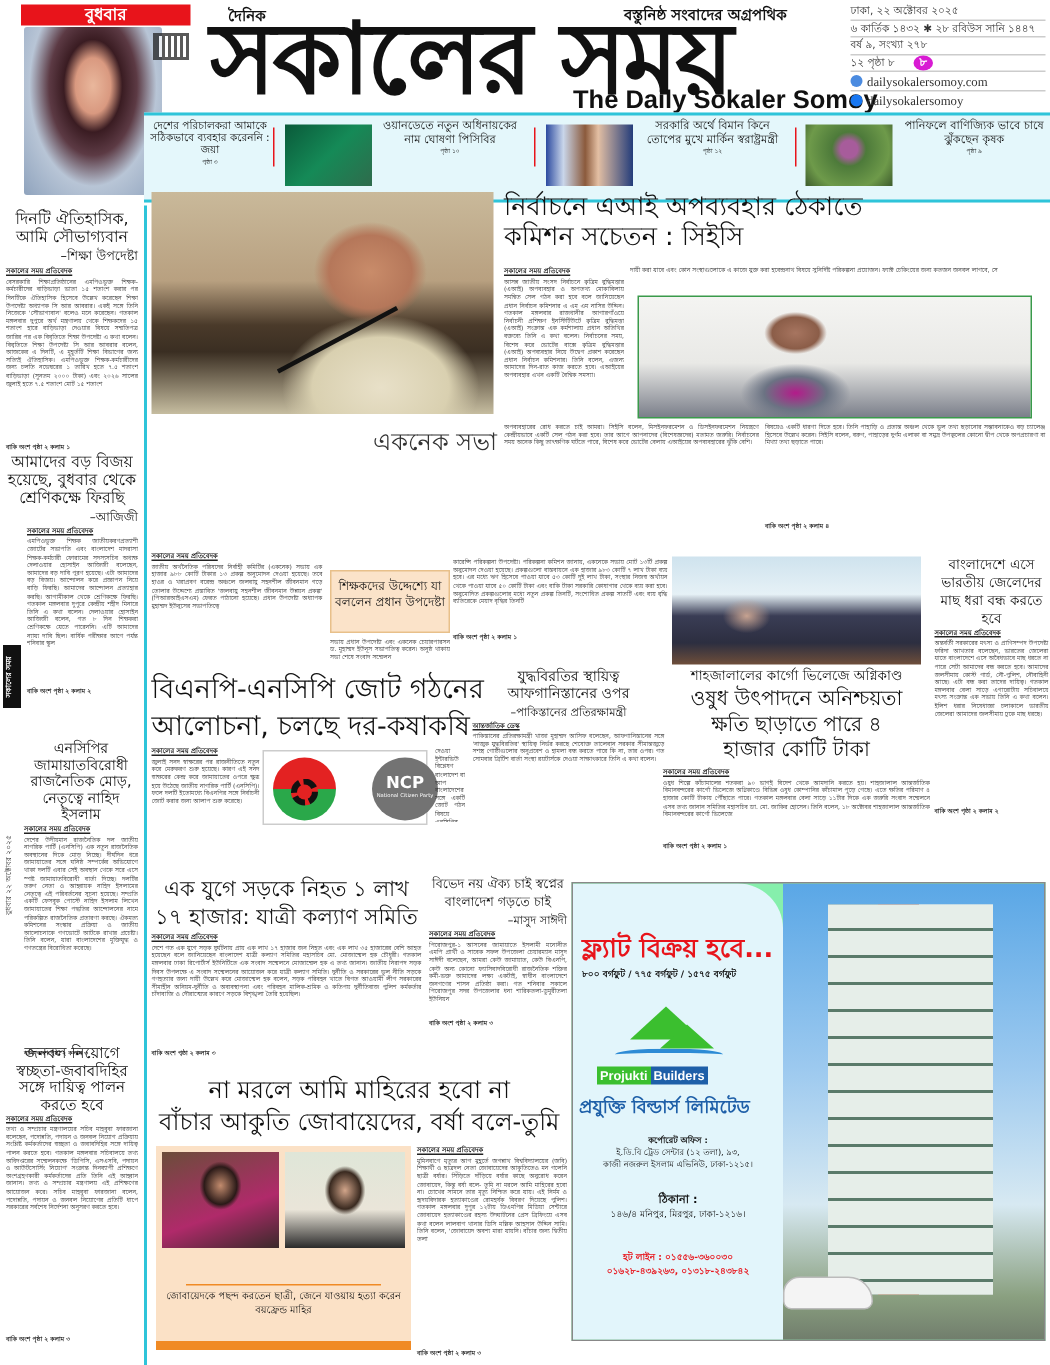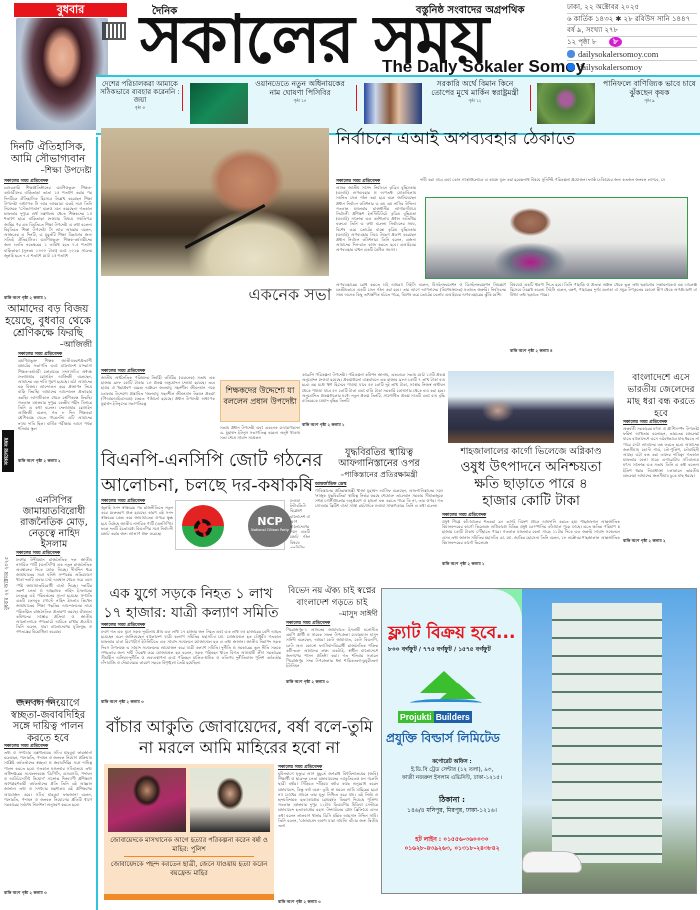--- a/index.html
+++ b/index.html
@@ -110,20 +110,21 @@
 </div>
 <div class="abs" style="left:220px;top:380px;width:80px;height:42px;background:#fbe3c9;border:1px solid #e8c08a;text-align:center;font-size:8px;line-height:11px;padding-top:4px">শিক্ষকদের উদ্দেশ্যে যা বললেন প্রধান উপদেষ্টা</div>
 <div class="abs btxt" style="left:220px;top:425px;width:80px;height:16px">সভায় প্রধান উপদেষ্টা এবং একনেক চেয়ারপারসন ড. মুহাম্মদ ইউনূস সভাপতিত্ব করেন। অনুষ্ঠ থাকায় সভা শেষে সংবাদ সম্মেলন</div>
 <div class="abs" style="left:302px;top:372px;width:143px">
   <div class="btxt" style="height:50px">কারেন্সি পরিকল্পনা উপদেষ্টা। পরিকল্পনা কমিশন জানায়, একনেকে সভায় মোট ১৩টি প্রকল্প অনুমোদন দেওয়া হয়েছে। প্রকল্পগুলো বাস্তবায়নে এক হাজার ৯৮৩ কোটি ৭ লাখ টাকা ব্যয় হবে। এর মধ্যে ঋণ হিসেবে পাওয়া যাবে ৫৩ কোটি দুই লাখ টাকা, সংস্থার নিজস্ব অর্থায়ন থেকে পাওয়া যাবে ৫০ কোটি টাকা এবং বাকি টাকা সরকারি কোষাগার থেকে ব্যয় করা হবে। অনুমোদিত প্রকল্পগুলোর মধ্যে নতুন প্রকল্প তিনটি, সংশোধিত প্রকল্প সাতটি এবং ব্যয় বৃদ্ধি ব্যতিরেকে মেয়াদ বৃদ্ধির তিনটি</div>
   <div class="cont">বাকি অংশ পৃষ্ঠা ২ কলাম ১</div>
 </div>
 
 <div class="abs" style="left:336px;top:128px;width:364px;text-align:left;line-height:20px">
   <div style="font-size:17px;white-space:nowrap">নির্বাচনে এআই অপব্যবহার ঠেকাতে</div>
+  <div style="font-size:17px">কমিশন সচেতন : সিইসি</div>
 </div>
 <div class="abs" style="left:336px;top:178px;width:80px">
   <span class="rep">সকালের সময় প্রতিবেদক</span>
   <div class="btxt" style="height:100px">আসন্ন জাতীয় সংসদ নির্বাচনে কৃত্রিম বুদ্ধিমত্তার (এআই) অপব্যবহার ও অপতথ্য মোকাবিলায় সমন্বিত সেল গঠন করা হবে বলে জানিয়েছেন প্রধান নির্বাচন কমিশনার এ এম এম নাসির উদ্দিন। গতকাল মঙ্গলবার রাজধানীর আগারগাঁওয়ে নির্বাচনী প্রশিক্ষণ ইনস্টিটিউটে কৃত্রিম বুদ্ধিমত্তা (এআই) সংক্রান্ত এক কর্মশালায় প্রধান অতিথির বক্তব্যে তিনি এ কথা বলেন। নির্বাচনের সময়, বিশেষ করে ভোটের বাক্সে কৃত্রিম বুদ্ধিমত্তার (এআই) অপব্যবহার নিয়ে উদ্বেগ প্রকাশ করেছেন প্রধান নির্বাচন কমিশনার। তিনি বলেন, এজন্য আমাদের দিন-রাত কাজ করতে হবে। এআইয়ের অপব্যবহার এখন একটি বৈশ্বিক সমস্যা।</div>
 </div>
 <div class="abs" style="left:420px;top:177px;width:277px">
   <div class="btxt" style="height:16px">দায়ী করা যাবে এবং কোন সংস্থাগুলোকে এ কাজে যুক্ত করা হবেন্দ্রনাথ বিষয়ে সুনির্দিষ্ট পরিকল্পনা প্রয়োজন। ফ্যাক্ট চেকিংয়ের জন্য কতজন জনবল লাগবে, সে</div>
 </div>
 <div class="abs" style="left:425px;top:197px;width:263px;height:82px;background:radial-gradient(ellipse 10% 22% at 40% 30%,#a77560 0,#8b5d48 60%,rgba(0,0,0,0) 80%),radial-gradient(ellipse 20% 35% at 40% 80%,#b31b8a 0,#6b7383 40%,rgba(0,0,0,0) 70%),linear-gradient(180deg,#f4f4f2 0%,#e9e9e6 55%,#7b7f8a 100%);border:1px solid #3a9a4b"></div>
 <div class="abs" style="left:336px;top:282px;width:170px">
@@ -191,27 +192,26 @@
 
 <div class="abs" style="left:286px;top:584px;width:92px">
   <div class="hd" style="font-size:8.5px;line-height:12px">বিভেদ নয় ঐক্য চাই স্বপ্নের বাংলাদেশ গড়তে চাই</div>
   <div style="font-size:7.5px;text-align:right">–মাসুদ সাঈদী</div>
   <span class="rep">সকালের সময় প্রতিবেদক</span>
   <div class="btxt" style="height:52px">পিরোজপুর-১ আসনের জামায়াতে ইসলামী মনোনীত এমপি প্রার্থী ও সাবেক সফল উপজেলা চেয়ারম্যান মাসুদ সাঈদী বলেছেন, আমরা কেউ জামায়াত, কেউ বিএনপি, কেউ অন্য কোনো ফ্যাসিবাদবিরোধী রাজনৈতিক শক্তির কর্মী-ভক্ত আমাদের লক্ষ্য একটাই, স্বাধীন বাংলাদেশে জনগণের শাসন প্রতিষ্ঠা করা। গত শনিবার সকালে পিরোজপুর সদর উপজেলার ধনা শারিকতলা-ডুমুরীতলা ইউনিয়ন</div>
   <div class="cont">বাকি অংশ পৃষ্ঠা ২ কলাম ৩</div>
 </div>
 
 <div class="abs" style="left:101px;top:716px;width:277px;text-align:center;line-height:21px">
+  <div style="font-size:16px;white-space:nowrap">না মরলে আমি মাহিরের হবো না</div>
   <div style="font-size:16px;white-space:nowrap">বাঁচার আকুতি জোবায়েদের, বর্ষা বলে-তুমি</div>
-  <div style="font-size:16px;white-space:nowrap">না মরলে আমি মাহিরের হবো না</div>
 </div>
 <div class="abs" style="left:104px;top:764px;width:170px;height:136px;background:#fbe1c6;border-bottom:6px solid #f08a24">
   <div style="position:absolute;left:4px;top:4px;width:78px;height:64px;background:radial-gradient(ellipse 20% 28% at 50% 35%,#c28b6d 0,#2b1a18 70%,rgba(0,0,0,0) 90%),linear-gradient(160deg,#6b4d3a,#b02a6a 60%,#3a2a2a)"></div>
   <div style="position:absolute;left:86px;top:4px;width:80px;height:64px;background:radial-gradient(ellipse 20% 30% at 50% 40%,#d2a58a 0,#3a2a20 65%,rgba(0,0,0,0) 85%),linear-gradient(180deg,#dfe6d8,#eae5d9 60%,#2a2a2a)"></div>
-  <div style="position:absolute;left:4px;top:72px;width:162px;font-size:6.5px;text-align:center;line-height:9px">জোবায়েদকে মাসখানেক আগে হত্যার পরিকল্পনা করেন বর্ষা ও মাহির: পুলিশ</div>
   <div style="position:absolute;left:20px;top:92px;width:130px;height:1px;background:#f08a24"></div>
   <div style="position:absolute;left:4px;top:96px;width:162px;font-size:6.5px;text-align:center;line-height:9px">জোবায়েদকে পছন্দ করতেন ছাত্রী, জেনে যাওয়ায় হত্যা করেন বয়ফ্রেন্ড মাহির</div>
 </div>
 <div class="abs" style="left:278px;top:764px;width:100px">
   <span class="rep">সকালের সময় প্রতিবেদক</span>
   <div class="btxt" style="height:128px">মুমিনবাগে মৃত্যুর আগ মুহূর্তে জগন্নাথ বিশ্ববিদ্যালয়ের (জবি) শিক্ষার্থী ও ছাত্রদল নেতা জোবায়েদের আকুতিতেও মন গলেনি ছাত্রী বর্ষার। সিঁড়িতে দাঁড়িয়ে বর্ষার কাছে অনুরোধ করেন জোবায়েদ, কিন্তু বর্ষা বলে- তুমি না মরলে আমি মাহিরের হবো না। চোখের সামনে তার মৃত্যু নিশ্চিত করে যায়। এই নির্মম ও হৃদয়বিদারক হত্যাকাণ্ডের রোমহর্ষক বিবরণ দিয়েছে পুলিশ। গতকাল মঙ্গলবার দুপুর ১২টায় ডিএমপির মিডিয়া সেন্টারে জোবায়েদ হত্যাকাণ্ডের রহস্য উদ্ঘাটনের প্রেস ব্রিফিংয়ে এসব কথা বলেন লালবাগ থানার ডিসি মল্লিক আহসান উদ্দিন সামি। তিনি বলেন, 'জোবায়েদ অবশ্য মারা যায়নি। বাঁচার জন্য দ্বিতীয় তলা</div>
   <div class="cont">বাকি অংশ পৃষ্ঠা ২ কলাম ৩</div>
 </div>
 
 <div class="abs" style="left:381px;top:588px;width:316px;height:306px;border:1px solid #888;background:#86efac;overflow:hidden">

